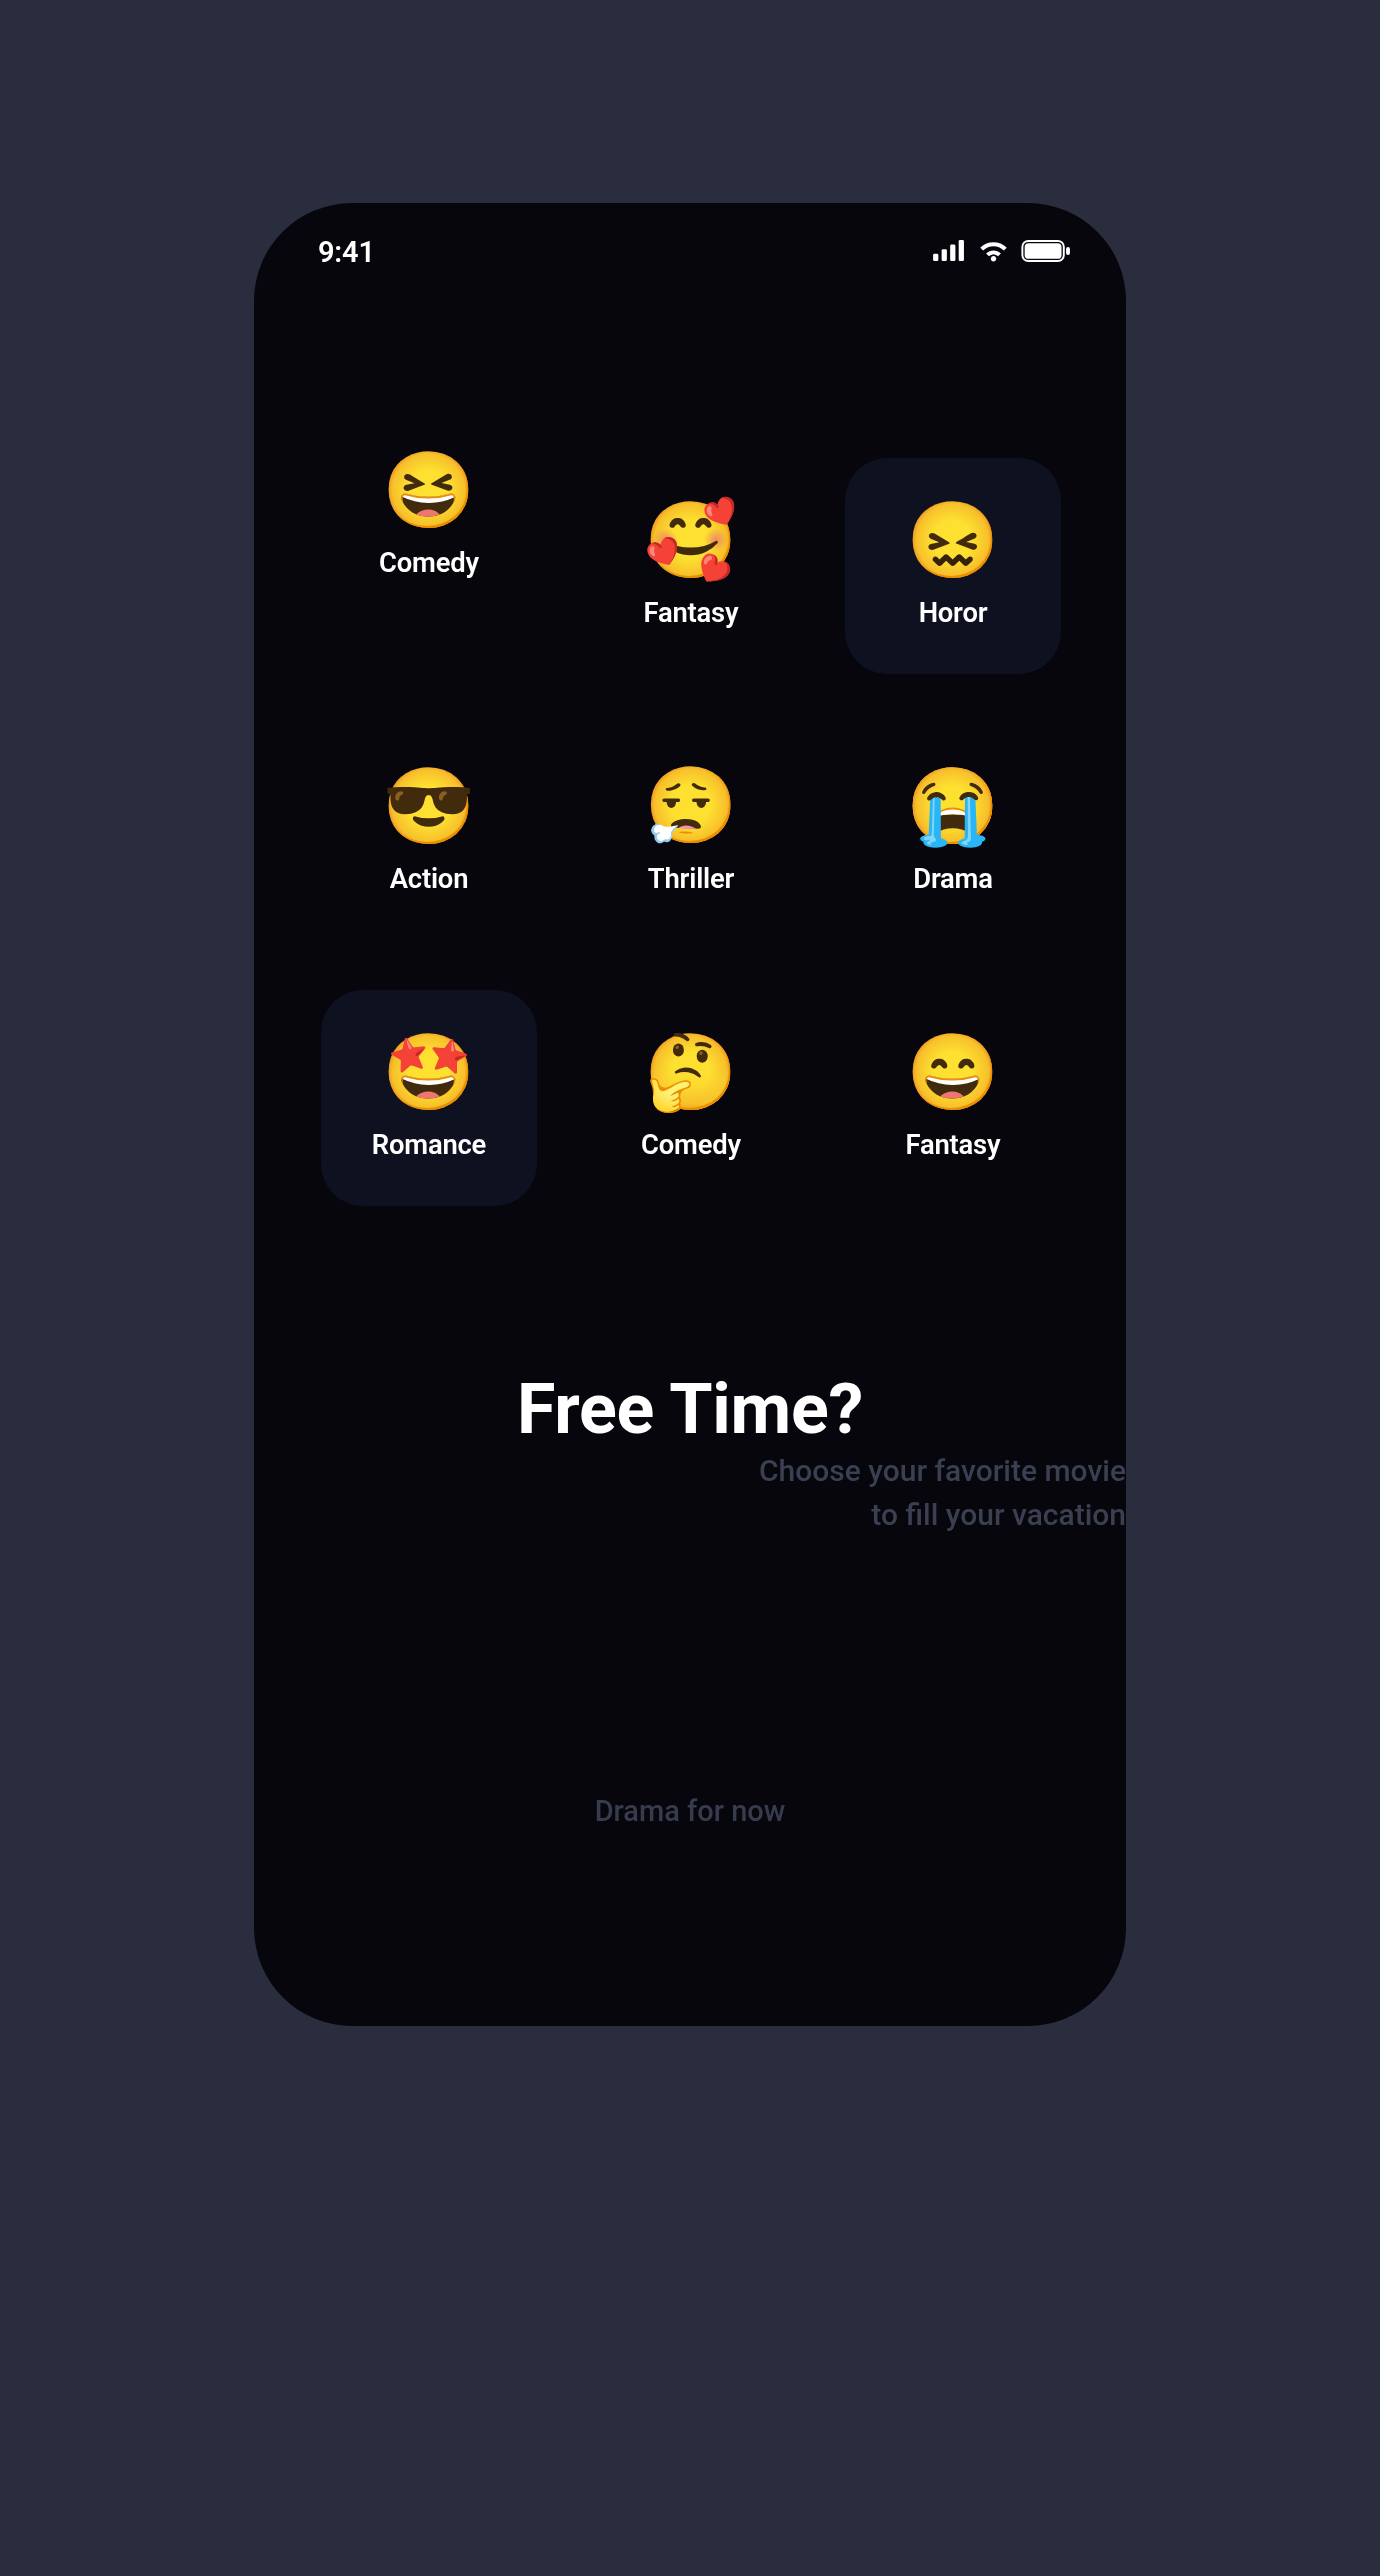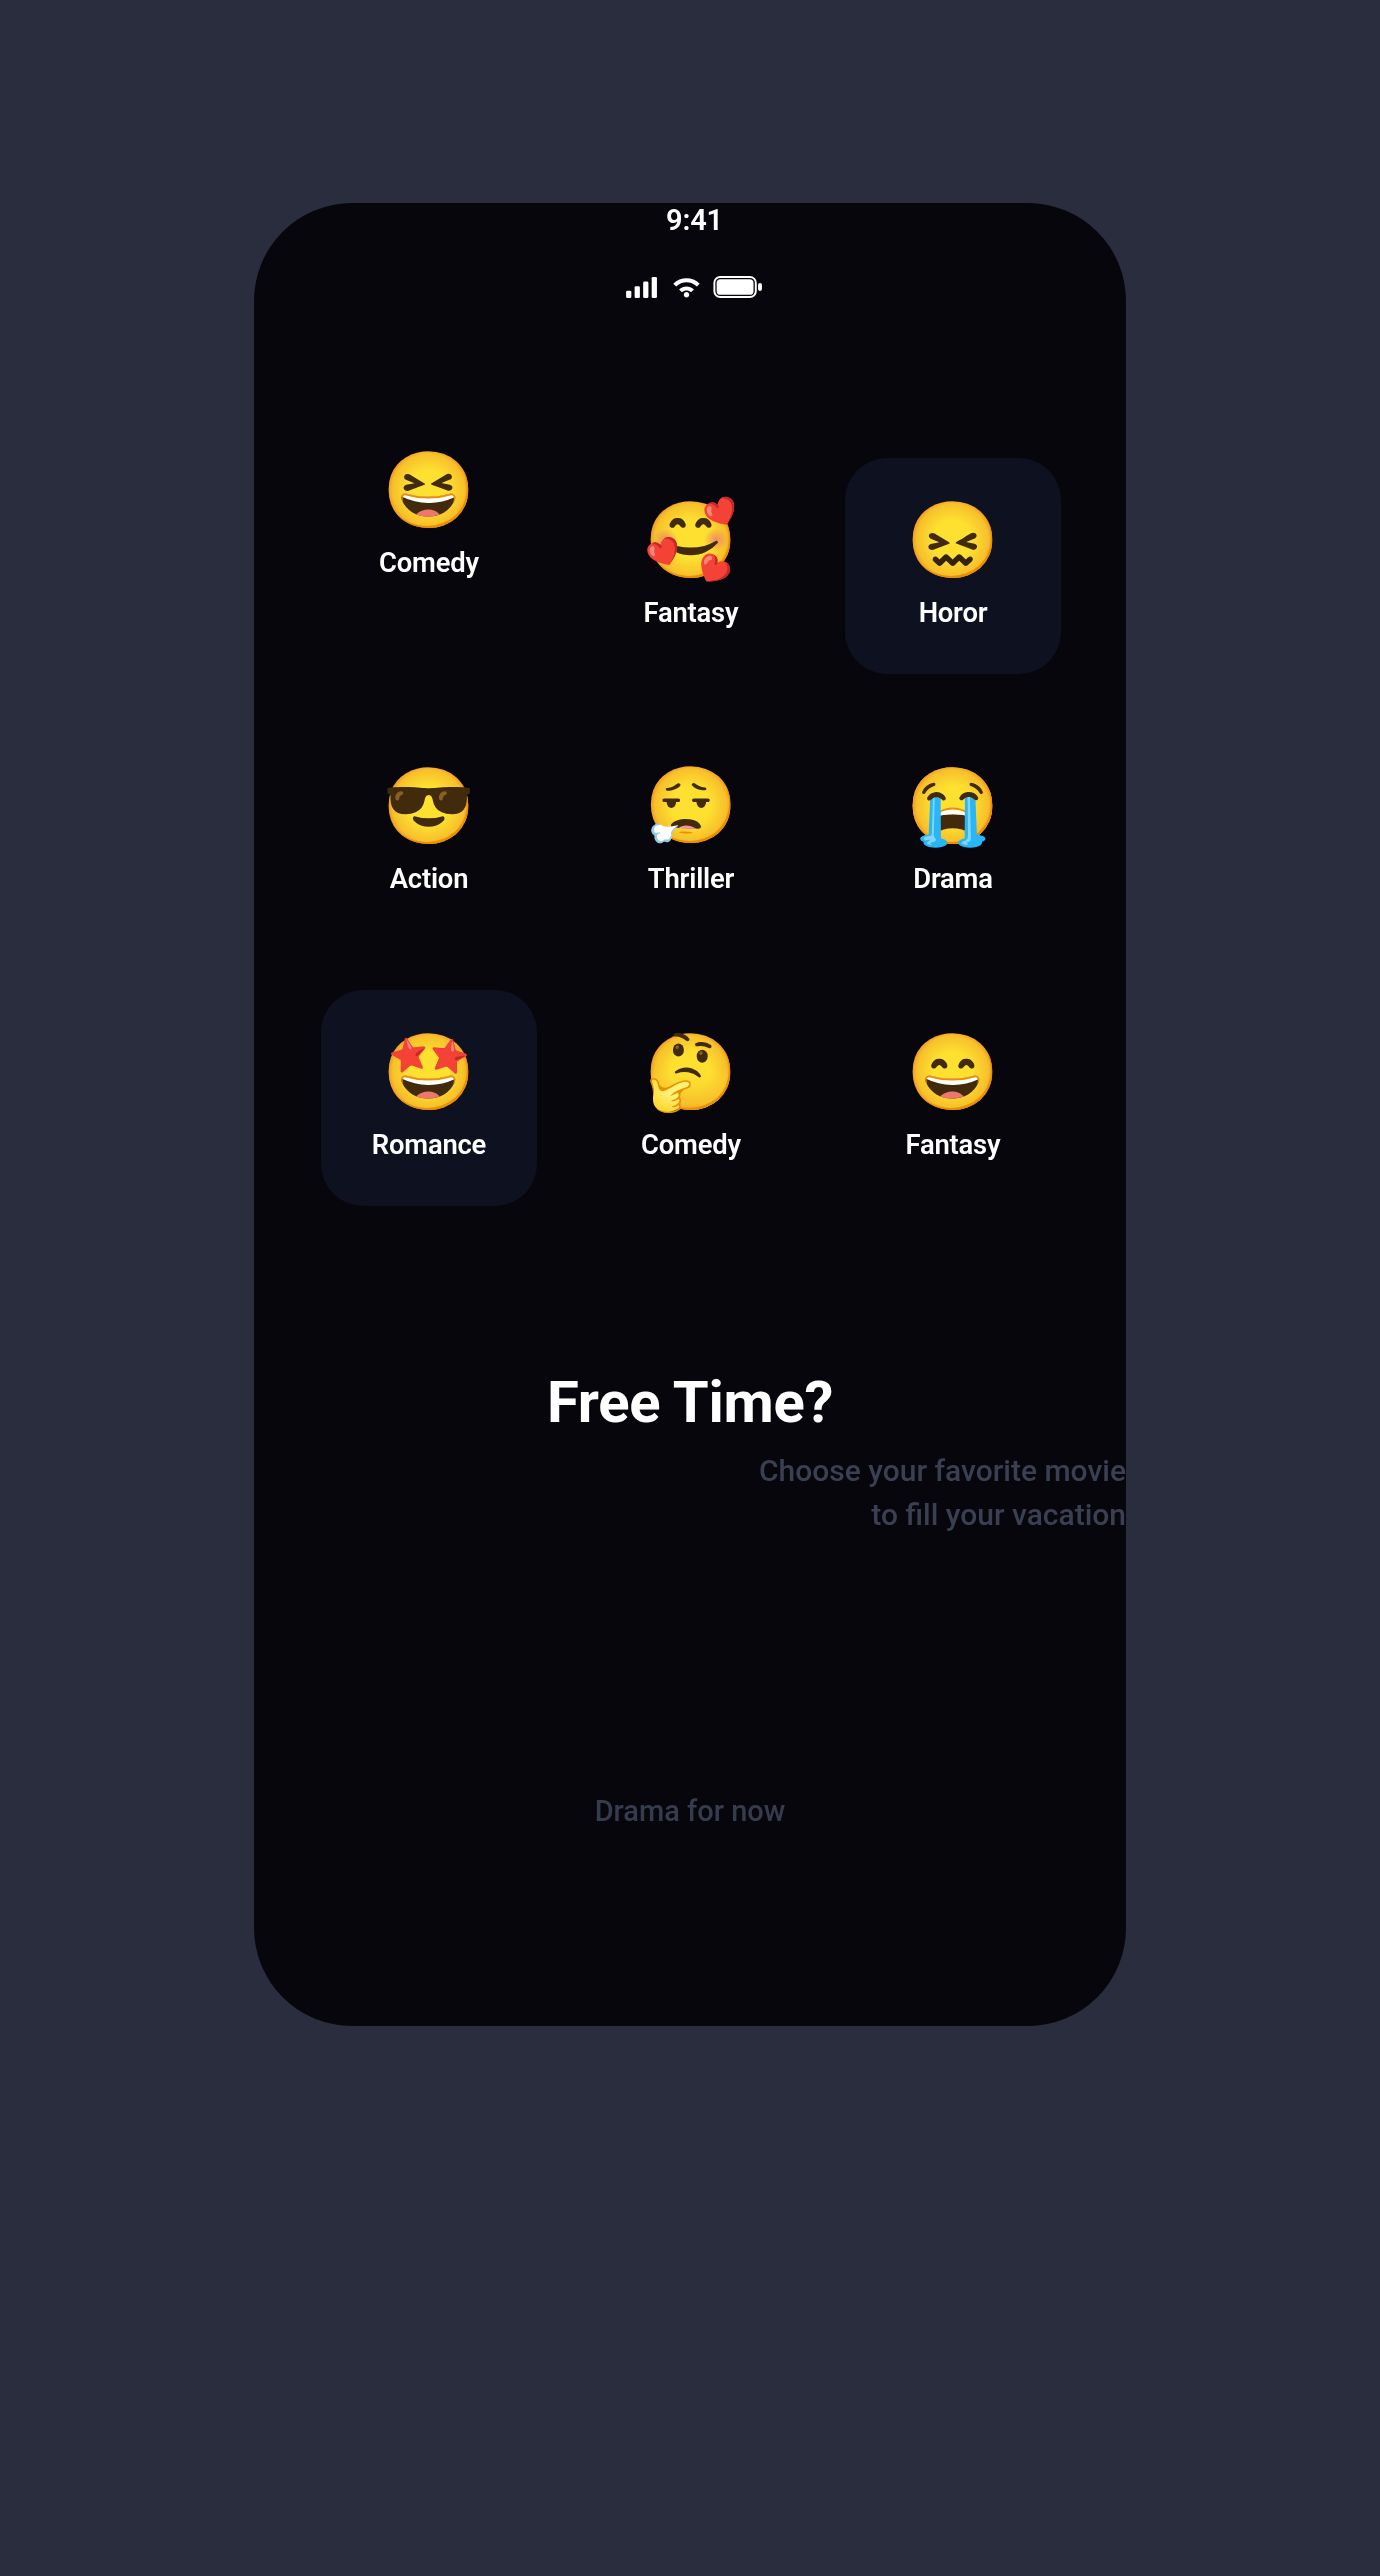--- a/index.html
+++ b/index.html
@@ -13,21 +13,21 @@
     }
     .stage { width:1380px; height:2576px; position:relative; }
     .phone {
       position:absolute; left:254px; top:203px; width:872px; height:1823px;
       border-radius:98px; background:#06060C; overflow:hidden;
     }
     
     .statusbar {
       position:absolute; left:0; top:0; width:100%; height:98px;
       display:flex; justify-content:space-between; align-items:center;
-      padding:0 55px 0 64px; color:#fff;flex-direction:column;
+      padding:0 55px 0 64px; color:#fff;
     }
     .statusbar .time { font-weight:600; font-size:29px; letter-spacing:-0.2px; }
     .statusbar .right { display:flex; align-items:center; gap:11.8px; }
     
     .grid {
       position:absolute; left:67px; top:205px; width:737px;
       display:grid; grid-template-columns:repeat(3,1fr); column-gap:46px;
     }
     .cat {
       width:216px; height:216px; border-radius:42px;
@@ -36,21 +36,21 @@
     }
     .cat.sel { background:#0E1120; }
     .cat .emoji { font-size:75px; line-height:1; }
     .cat .lbl { font-weight:600; font-size:27.4px; color:#ffffff; letter-spacing:-0.2px; }
     .col-a { margin-top:0; }
     .col-b { margin-top:48px; }
     .cat + .cat { margin-top:50px; }
     
     .headline {
       position:absolute; left:0; width:100%; top:1165px; text-align:center;
-      color:#fff; font-weight:700; font-size:58px; letter-spacing:-0.3px;
+      color:#fff; font-weight:700; font-size:70px; letter-spacing:-0.3px;
     }
     .subtext {
       position:absolute; left:0; width:100%; top:1246px; text-align:right;
       color:#3B3F52; font-weight:500; font-size:30px; line-height:1.45;
     }
     .continue {
       position:absolute; left:171px; top:1441px; width:528px; height:105px;
       border-radius:56px; background:#3A3D92; color:#fff;
       font-weight:700; font-size:33px; letter-spacing:0.1px;
       display:flex; align-items:center; justify-content:center; cursor:pointer; border:none;

